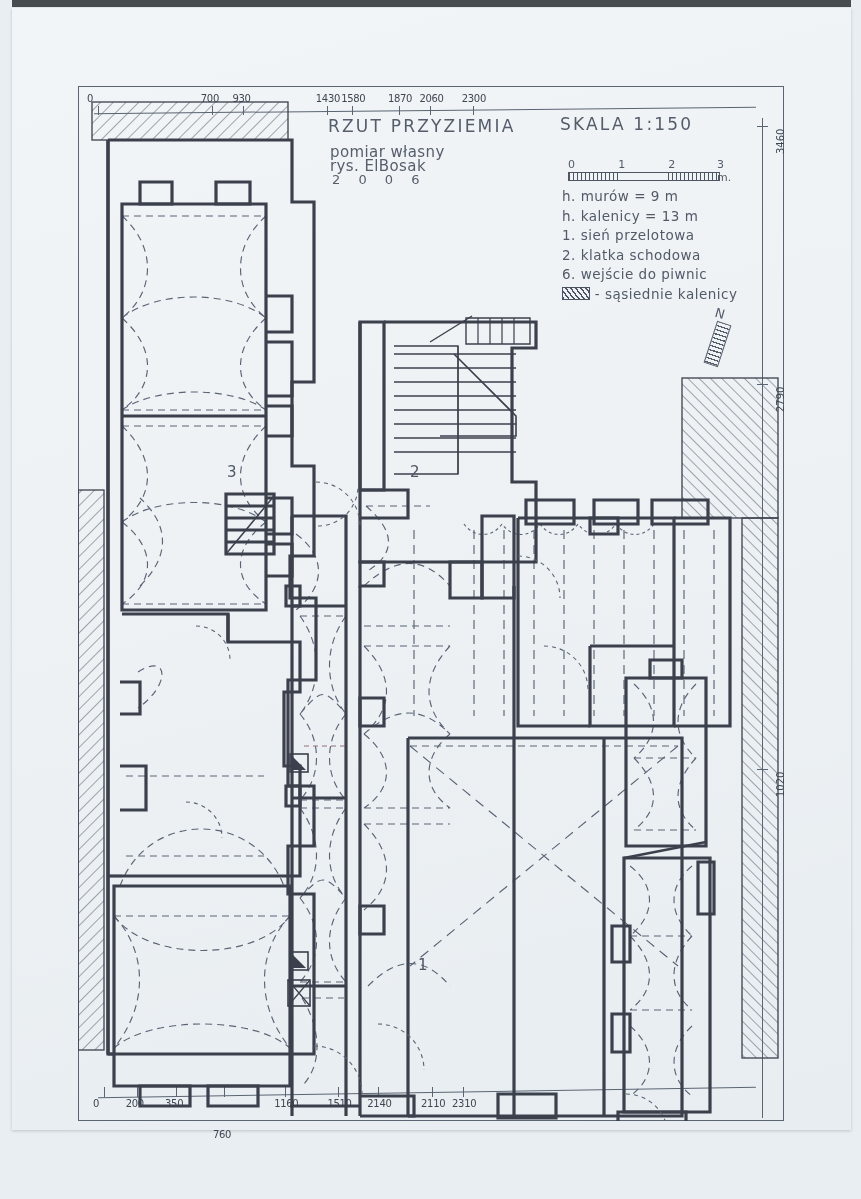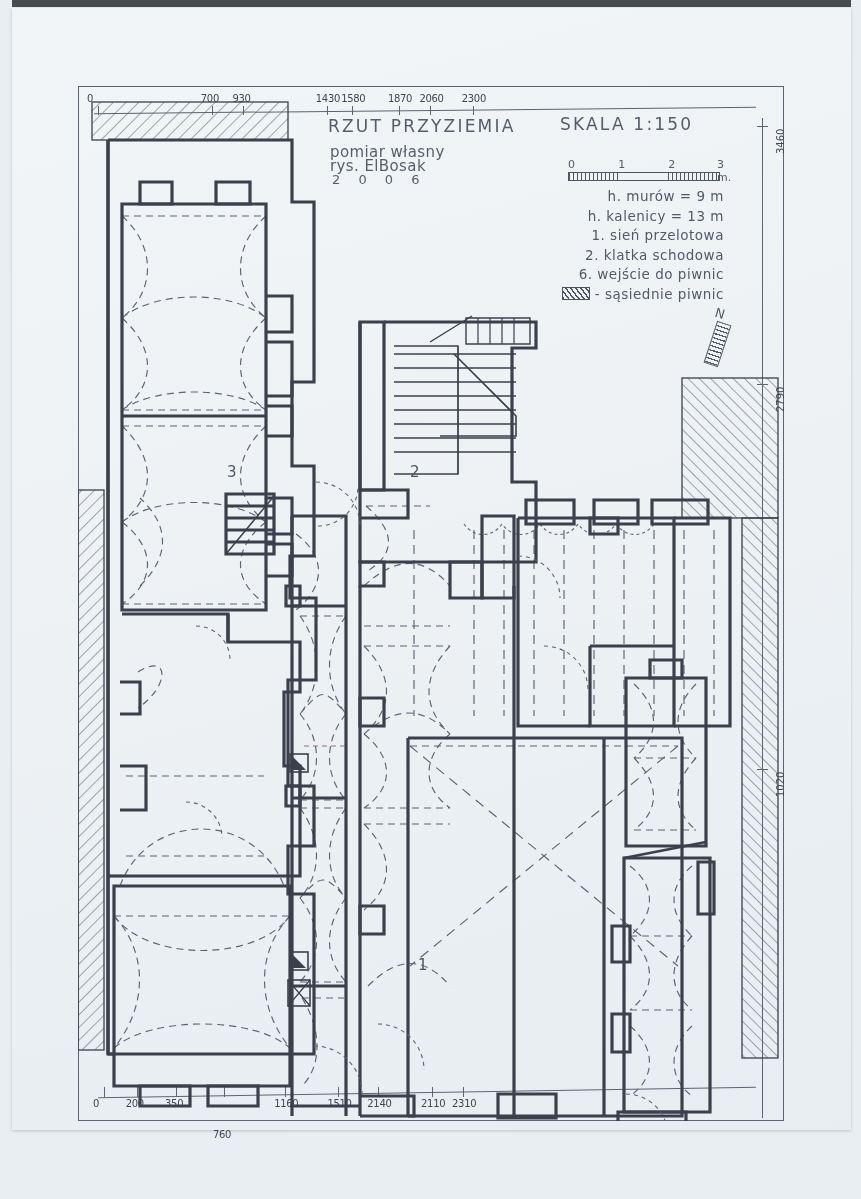--- a/index.html
+++ b/index.html
@@ -113,21 +113,21 @@
   #sb-nums  { position:relative; height:14px; }
   #sb-nums span { position:absolute; font-size:11px; color:#545c6a; }
   #sb-body  { position:relative; height:9px; border:1px solid #4e5664; box-sizing:border-box; }
   .sb-seg   { position:absolute; top:0; height:100%; }
   .sb-hatch {
     background-image: repeating-linear-gradient(90deg,#4e5664 0 1px, transparent 1px 4px);
   }
 
   
   #legend { position:absolute; left:234px; top:72px; }
-  #legend div { margin-bottom: 3.5px; white-space: nowrap; text-align: right; }
+  #legend div { margin-bottom: 3.5px; white-space: nowrap; }
   #lg-hatch-sw {
     display:inline-block; width:26px; height:11px;
     border:1px solid #4b5362; vertical-align:-1px;
     background-image: repeating-linear-gradient(52deg,#4b5362 0 1.4px, transparent 1.4px 4px);
   }
 
   
   #north { position:absolute; left:694px; top:300px; }
   #north .n-body {
     position:absolute; left:4px; top:14px;
@@ -233,21 +233,21 @@
           <div class="sb-seg sb-hatch" style="left:66%;width:34%"></div>
         </div>
       </div>
 
       <div id="legend" class="hand-md">
           <div>h. murów = 9 m</div>
           <div>h. kalenicy = 13 m</div>
           <div>1. sień przelotowa</div>
           <div>2. klatka schodowa</div>
           <div>6. wejście do piwnic</div>
-          <div><span id="lg-hatch-sw"></span><span> - sąsiednie piwnic</span></div>
+          <div><span id="lg-hatch-sw"></span><span> - sąsiednie kalenicy</span></div>
         </div>
     </div>
 
     <div id="north">
       <div class="n-lbl">N</div>
       <div class="n-body"></div>
     </div>
 
     <svg id="plan" width="706" height="1035" viewBox="0 0 706 1035">
       <defs>

